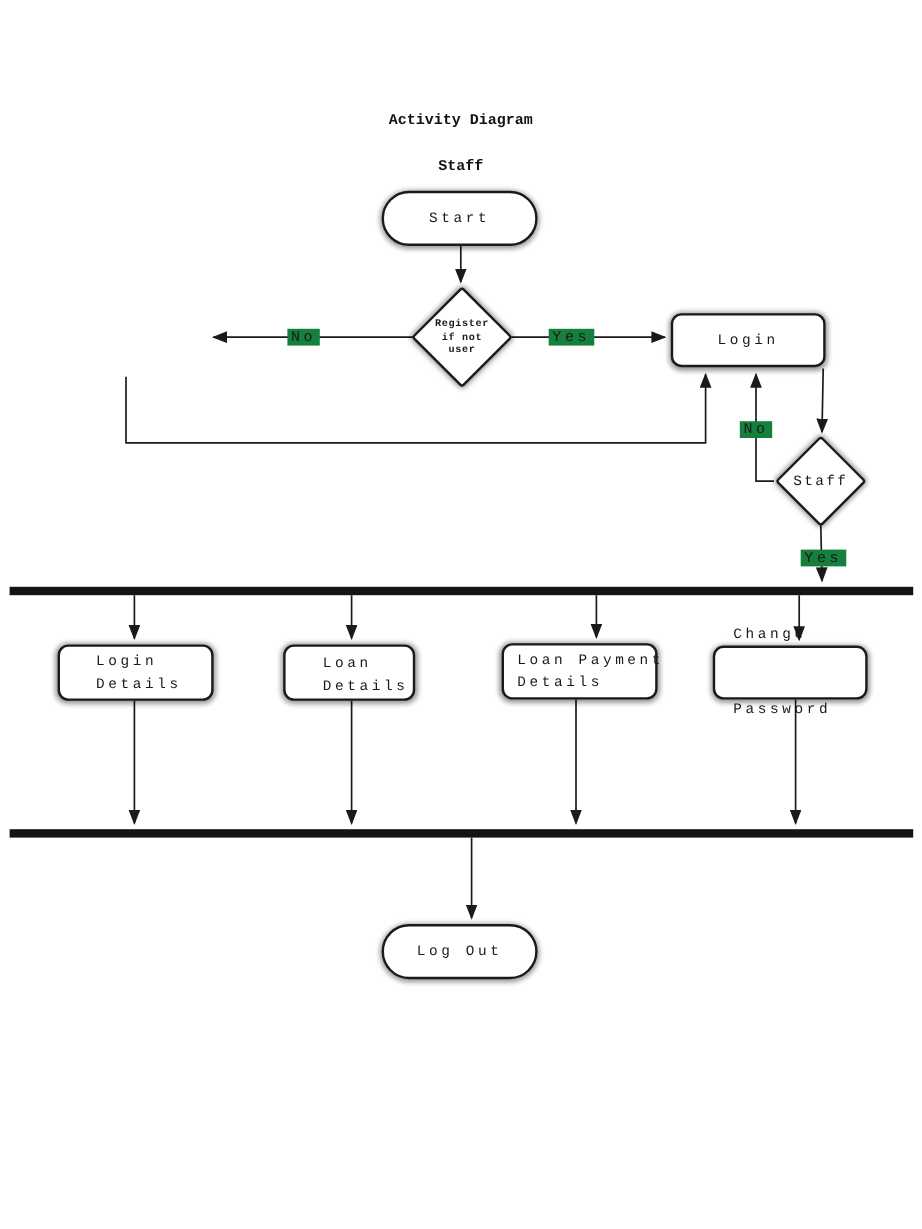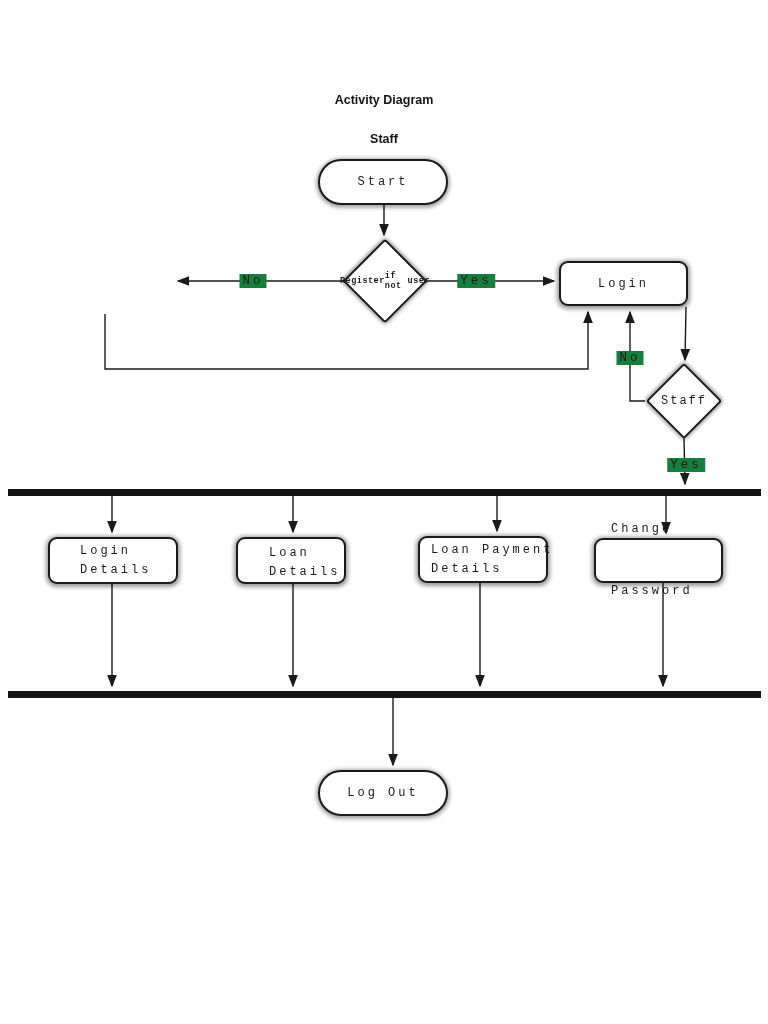--- a/index.html
+++ b/index.html
@@ -9,21 +9,21 @@
     height: 1024px;
     background: #ffffff;
     overflow: hidden;
     font-family: "Liberation Mono", "DejaVu Sans Mono", monospace;
     color: #1a1a1a;
   }
   .title {
     position: absolute;
     left: 0; width: 768px;
     text-align: center;
-    font-family: Liberation Sans, sans-serif;
+    font-family: Liberation Mono, monospace;
     font-weight: bold;
     font-size: 12.5px;
     color: #141414;
   }
   #diagram-title { top: 93px; }
   #diagram-subtitle { top: 132px; }
 
   .node {
     position: absolute;
     background: #ffffff;
@@ -51,21 +51,21 @@
     border: 2px solid #1a1a1a;
     box-shadow: 0 0 4px 1.5px rgba(0,0,0,0.40);
     box-sizing: border-box;
     transform: rotate(45deg);
     border-radius: 3px;
   }
   .diamond-label {
     position: absolute;
     text-align: left;
     display: flex;
-    flex-direction: row;
+    flex-direction: column;
     align-items: center;
     justify-content: center;
   }
   #register-decision-label {
     left: 340px; top: 255px; width: 90px; height: 52px;
     font-size: 8.5px; font-weight: bold; line-height: 10.5px; letter-spacing: 0.5px;
   }
   #valid-decision-label {
     left: 644px; top: 388px; width: 80px; height: 26px;
     font-size: 12px; letter-spacing: 2px;

